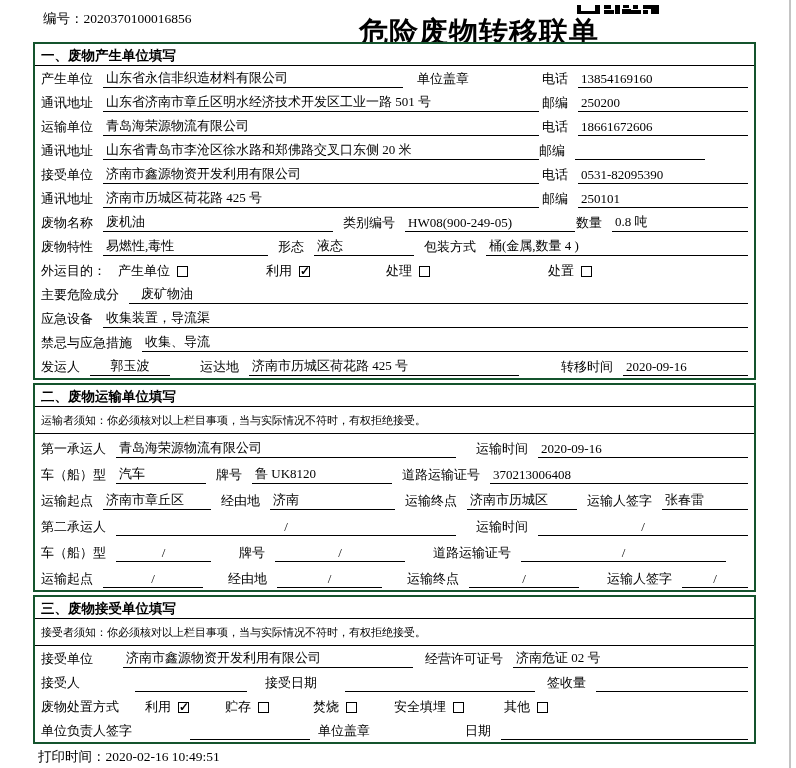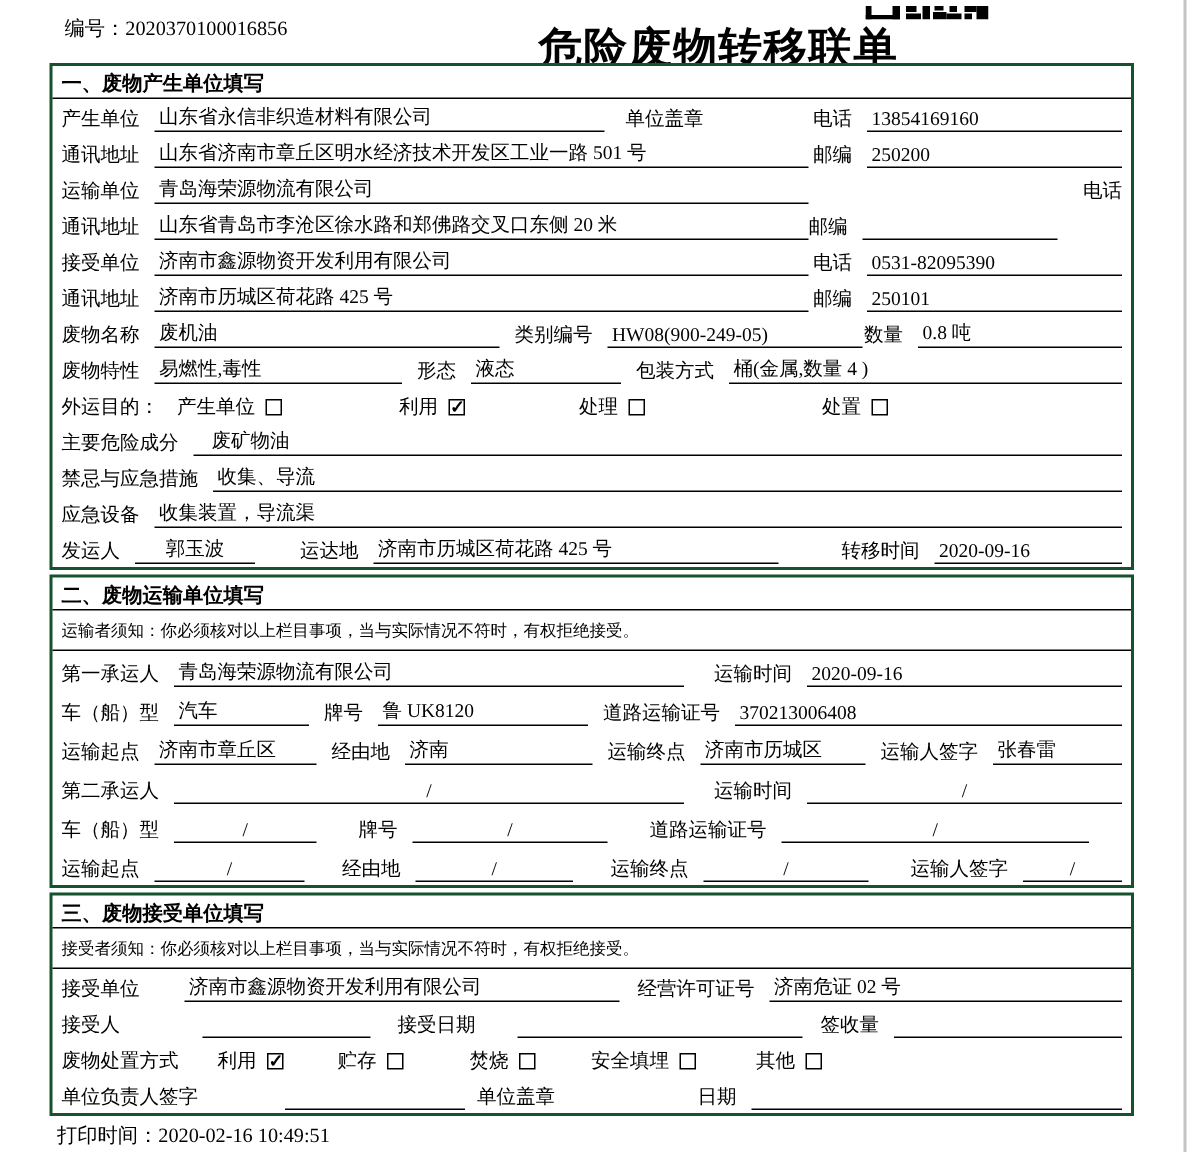--- a/index.html
+++ b/index.html
@@ -114,20 +114,21 @@
       <span class="lbl">通讯地址</span>
       <span class="val" style="width:436px">山东省济南市章丘区明水经济技术开发区工业一路 501 号</span>
       <span class="lbl" style="margin-left:auto">邮编</span>
       <span class="val" style="width:170px">250200</span>
     </div>
 
     <div class="row">
       <span class="lbl">运输单位</span>
       <span class="val" style="width:436px">青岛海荣源物流有限公司</span>
       <span class="lbl" style="margin-left:auto">电话</span>
+      <span class="val" style="width:170px">18661672606</span>
     </div>
 
     <div class="row">
       <span class="lbl">通讯地址</span>
       <span class="val" style="width:436px">山东省青岛市李沧区徐水路和郑佛路交叉口东侧 20 米</span>
       <span class="lbl" style="margin-left:auto">邮编</span>
       <span class="val" style="width:130px;margin-right:43px"></span>
     </div>
 
     <div class="row">
@@ -181,27 +182,27 @@
         <span class="cb" data-checked="false"></span>
       </span>
     </div>
 
     <div class="row">
       <span class="lbl">主要危险成分</span>
       <span class="val fill" style="padding-left:12px">废矿物油</span>
     </div>
 
     <div class="row">
+      <span class="lbl">应急设备</span>
+      <span class="val fill">收集装置，导流渠</span>
+    </div>
+
+    <div class="row">
       <span class="lbl">禁忌与应急措施</span>
       <span class="val fill">收集、导流</span>
-    </div>
-
-    <div class="row">
-      <span class="lbl">应急设备</span>
-      <span class="val fill">收集装置，导流渠</span>
     </div>
 
     <div class="row">
       <span class="lbl">发运人</span>
       <span class="val ctr" style="width:80px">郭玉波</span>
       <span class="lbl" style="margin-left:30px">运达地</span>
       <span class="val" style="width:270px">济南市历城区荷花路 425 号</span>
       <span class="lbl" style="margin-left:auto">转移时间</span>
       <span class="val" style="width:125px">2020-09-16</span>
     </div>

